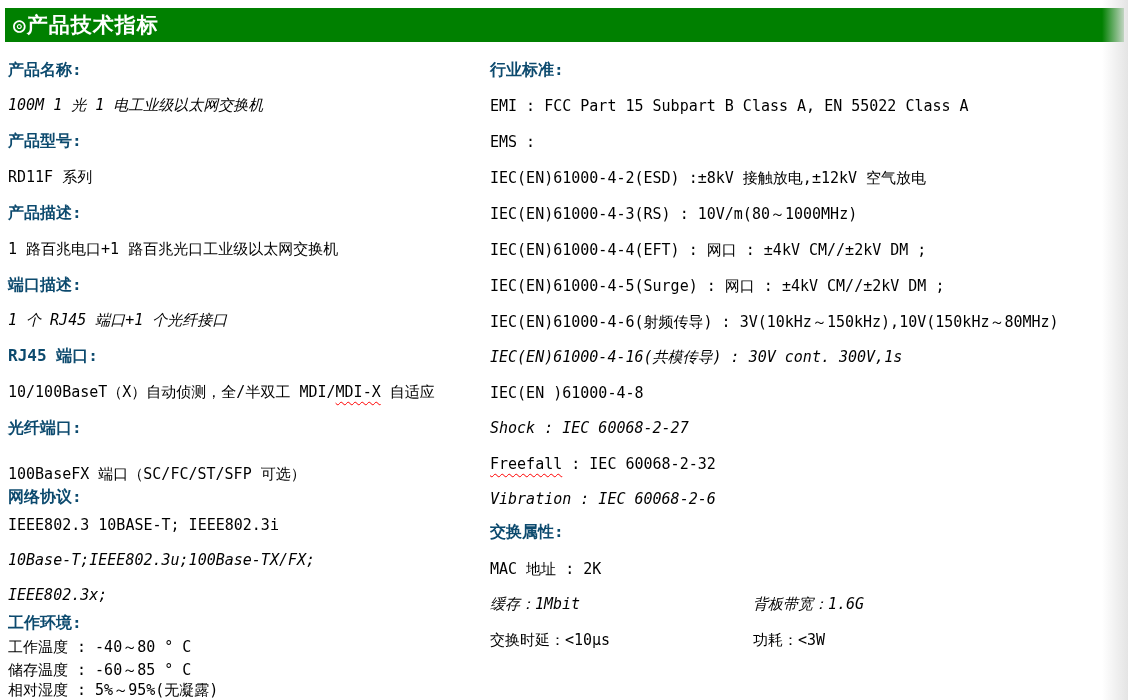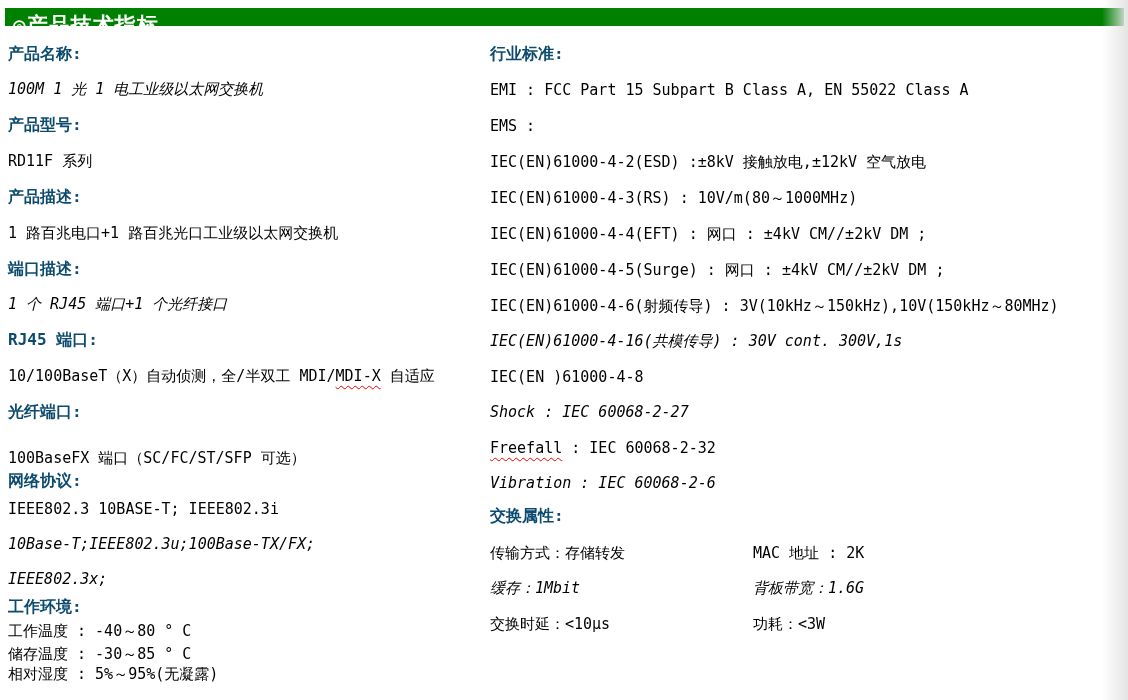--- a/index.html
+++ b/index.html
@@ -2,21 +2,21 @@
 <html><head>
 <meta charset="utf-8">
 <style>
   html,body{margin:0;padding:0;}
   body{
     width:1128px;height:700px;background:#ffffff;color:#000000;
     font-family:"DejaVu Sans Mono","Liberation Mono",monospace;
     overflow:hidden;position:relative;
   }
   .banner{
-    margin:8px 4px 0 5px;height:18px;background:#008000;color:#ffffff;
+    margin:8px 4px 0 5px;height:34px;background:#008000;color:#ffffff;
     font-weight:bold;font-size:21px;line-height:34px;padding-left:8px;
     box-sizing:border-box;letter-spacing:1px;
   }
   .content{display:flex;padding-left:8px;}
   .col-left{width:482px;flex:none;}
   .col-right{flex:1;min-width:0;}
   .h{color:#0c4a6e;font-weight:bold;font-size:16px;line-height:20px;margin:0;}
   .t{font-size:15px;line-height:20px;margin:0;white-space:nowrap;}
   .wavy{
     text-decoration:underline;text-decoration-style:wavy;
@@ -64,42 +64,41 @@
     <p class="h mt16">光纤端口:</p>
     <p class="t mt9">100BaseFX 端口（SC/FC/ST/SFP 可选）</p>
 
     <p class="h mt3">网络协议:</p>
     <p class="t mt8">IEEE802.3 10BASE-T; IEEE802.3i</p>
     <p class="t mt15">10Base-T;IEEE802.3u;100Base-TX/FX;</p>
     <p class="t mt15">IEEE802.3x;</p>
 
     <p class="h mt8">工作环境:</p>
     <p class="t mt4">工作温度 :  -40～80 ° C</p>
-    <p class="t mt3">储存温度 :  -30～85 ° C</p>
+    <p class="t mt3">储存温度 :  -60～85 ° C</p>
     <p class="t mt6">相对湿度 :  5%～95%(无凝露)</p>
   </div>
 
   <div class="col-right">
     <p class="h mt18">行业标准:</p>
     <p class="t mt16">EMI : FCC Part 15 Subpart B Class A, EN 55022 Class A</p>
     <p class="t mt16">EMS :</p>
     <p class="t mt16">IEC(EN)61000-4-2(ESD) :±8kV 接触放电,±12kV 空气放电</p>
     <p class="t mt16">IEC(EN)61000-4-3(RS) : 10V/m(80～1000MHz)</p>
     <p class="t mt16">IEC(EN)61000-4-4(EFT) : 网口 : ±4kV CM//±2kV DM ;</p>
     <p class="t mt16">IEC(EN)61000-4-5(Surge) : 网口 : ±4kV CM//±2kV DM ;</p>
     <p class="t mt16">IEC(EN)61000-4-6(射频传导) : 3V(10kHz～150kHz),10V(150kHz～80MHz)</p>
     <p class="t mt15">IEC(EN)61000-4-16(共模传导) : 30V cont. 300V,1s</p>
     <p class="t mt16">IEC(EN )61000-4-8</p>
     <p class="t mt15">Shock : IEC 60068-2-27</p>
     <p class="t mt16"><span class="wavy">Freefall</span><span> : IEC 60068-2-32</span></p>
     <p class="t mt15">Vibration : IEC 60068-2-6</p>
 
     <p class="h mt13">交换属性:</p>
     <div class="kv-row mt17">
-      <p class="t cell1">传输方式：存储转发</p>
       <p class="t cell2">MAC 地址 : 2K</p>
     </div>
     <div class="kv-row mt15">
       <p class="t cell1">缓存：1Mbit</p>
       <p class="t cell2">背板带宽：1.6G</p>
     </div>
     <div class="kv-row mt16">
       <p class="t cell1">交换时延：&lt;10μs</p>
       <p class="t cell2">功耗：&lt;3W</p>
     </div>

